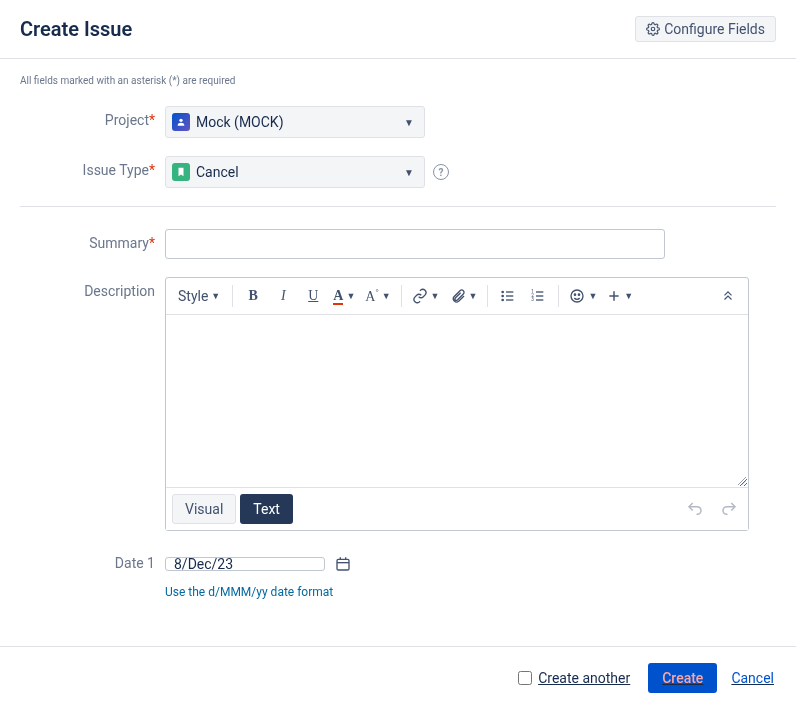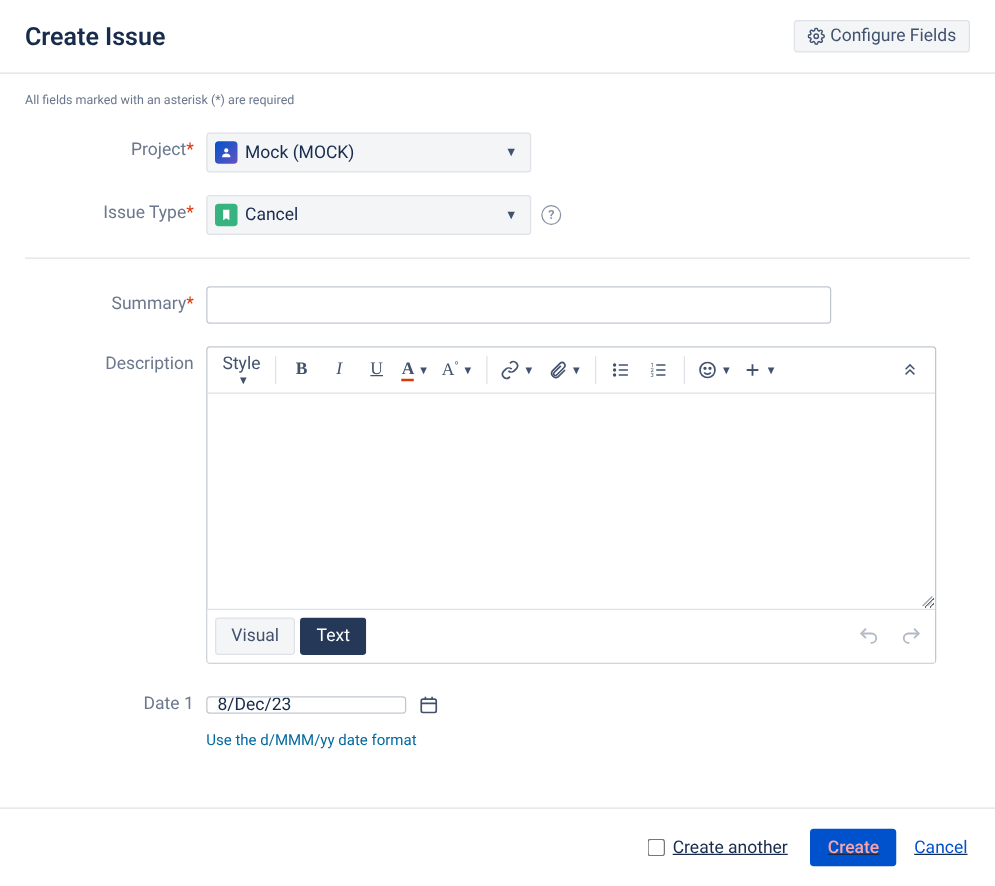--- a/index.html
+++ b/index.html
@@ -186,21 +186,21 @@
       cursor: pointer;
       color: #42526e;
       font-family: inherit;
       font-size: 14px;
     }
     .rte-btn .caret {
       font-size: 9px;
       margin-left: 3px;
       color: #42526e;
     }
-    .style-btn { padding: 0 6px; font-size: 14px; flex-direction: column; }
+    .style-btn { padding: 0 6px; font-size: 14px; }
     .rte-area {
       min-height: 172px;
       resize: vertical;
       overflow: auto;
       position: relative;
     }
     .resize-handle {
       position: absolute;
       right: 2px;
       bottom: 2px;

